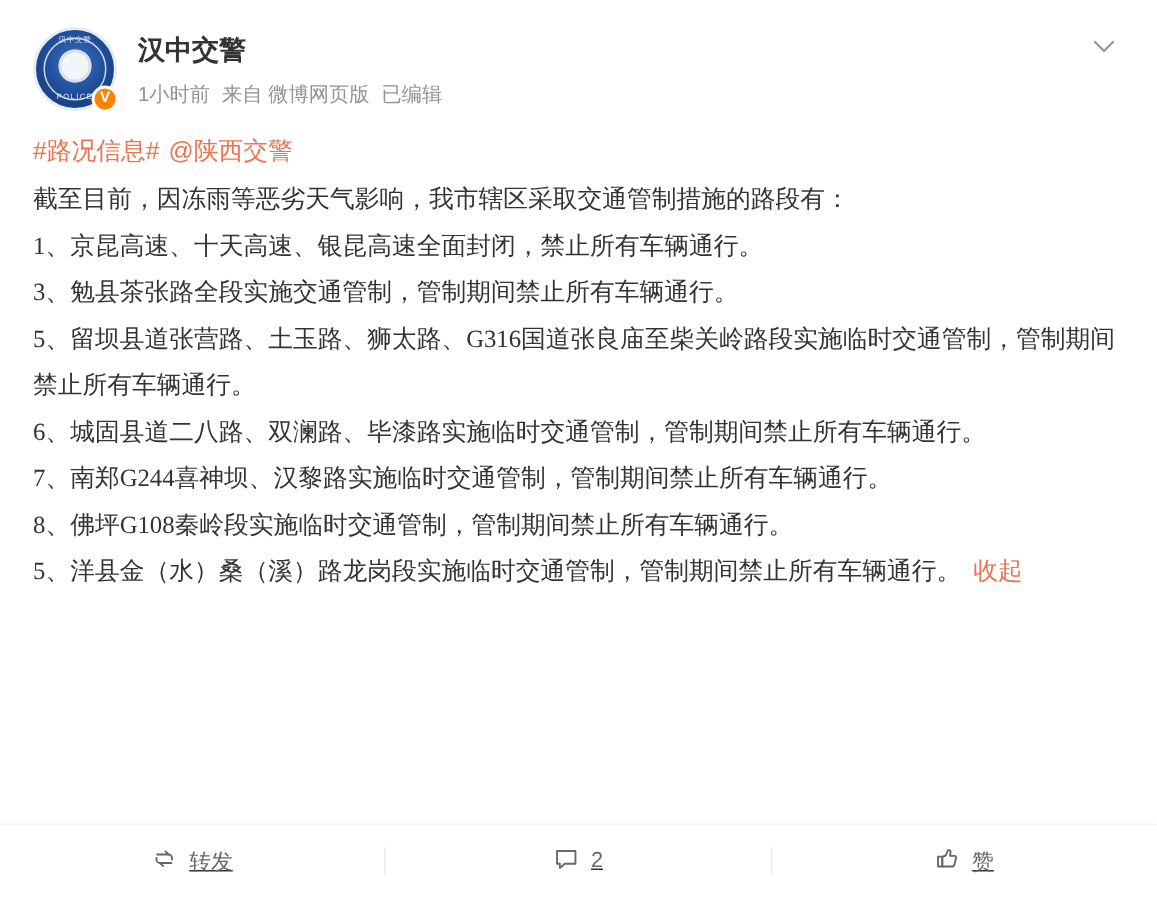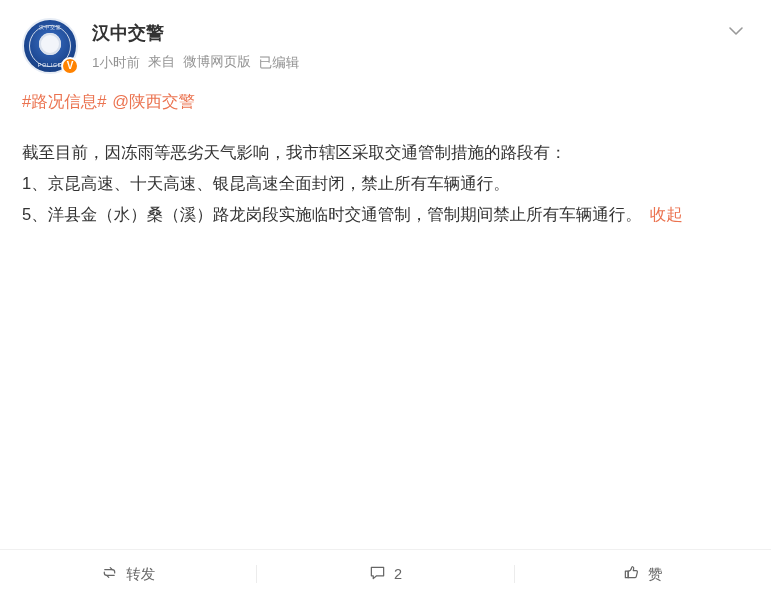--- a/index.html
+++ b/index.html
@@ -120,21 +120,20 @@
     margin-top: 7px;
     font-size: 13.5px;
     color: #939393;
     line-height: 20px;
     display: flex;
     gap: 8px;
     align-items: flex-end;
   }
   .meta-source {
     color: #939393;
-    font-family: Liberation Mono, monospace;
   }
   .meta-source .src-link {
     color: #939393;
   }
   .chevron-btn {
     position: absolute;
     top: 20px;
     right: 24px;
     width: 22px;
     height: 22px;
@@ -142,46 +141,48 @@
   }
   .chevron-btn svg { display: block; }
 
   .post-body {
     padding: 12px 22px 0 22px;
     font-size: 16.5px;
     line-height: 31px;
     color: #333333;
   }
   .topic-line {
-    margin-bottom: 20px;
+    margin-bottom: 0;
   }
   .hashtag, .mention {
     color: #eb7350;
     text-decoration: none;
     cursor: pointer;
   }
   .mention { margin-left: 6px; }
   .para {
     margin: 0;
+    font-family: Liberation Serif, serif;
   }
   .collapse-link {
     color: #eb7350;
     cursor: pointer;
     margin-left: 8px;
   }
 
   .post-footer {
     position: absolute;
     left: 0;
     right: 0;
     bottom: 0;
     height: 48px;
     border-top: 1px solid #f0f0f0;
     display: flex;
     align-items: center;
+    text-decoration: underline;
   }
   .footer-item {
     flex: 1 1 33.33%;
     display: flex;
     align-items: center;
     justify-content: center;
     gap: 8px;
     font-size: 14.5px;
     color: #666666;
     cursor: pointer;
@@ -228,20 +229,25 @@
       </svg>
     </div>
   </div>
 
   <div class="post-body">
     <div class="topic-line">
       <span class="hashtag">#路况信息#</span><span class="mention">@陕西交警</span>
     </div>
     <p class="para">截至目前，因冻雨等恶劣天气影响，我市辖区采取交通管制措施的路段有：</p>
     <p class="para">1、京昆高速、十天高速、银昆高速全面封闭，禁止所有车辆通行。</p>
+    <p class="para">3、勉县茶张路全段实施交通管制，管制期间禁止所有车辆通行。</p>
+    <p class="para">5、留坝县道张营路、土玉路、狮太路、G316国道张良庙至柴关岭路段实施临时交通管制，管制期间禁止所有车辆通行。</p>
+    <p class="para">6、城固县道二八路、双澜路、毕漆路实施临时交通管制，管制期间禁止所有车辆通行。</p>
+    <p class="para">7、南郑G244喜神坝、汉黎路实施临时交通管制，管制期间禁止所有车辆通行。</p>
+    <p class="para">8、佛坪G108秦岭段实施临时交通管制，管制期间禁止所有车辆通行。</p>
     <p class="para"><span>5、洋县金（水）桑（溪）路龙岗段实施临时交通管制，管制期间禁止所有车辆通行。</span><span class="collapse-link">收起</span></p>
   </div>
 
   <div class="post-footer">
     <div class="footer-item">
       <span class="ic">
         <svg width="17" height="17" viewBox="0 0 18 18">
           <path d="M4 6 h8 l-2.2 -2.2 M14 12 h-8 l2.2 2.2" fill="none" stroke="#666666" stroke-width="1.3" stroke-linecap="round" stroke-linejoin="round"></path>
           <path d="M12 6 v0" fill="none" stroke="#666666" stroke-width="1.3"></path>
           <path d="M12 6 a2.5 2.5 0 0 1 2.5 2.5 v1" fill="none" stroke="#666666" stroke-width="1.3" stroke-linecap="round"></path>

